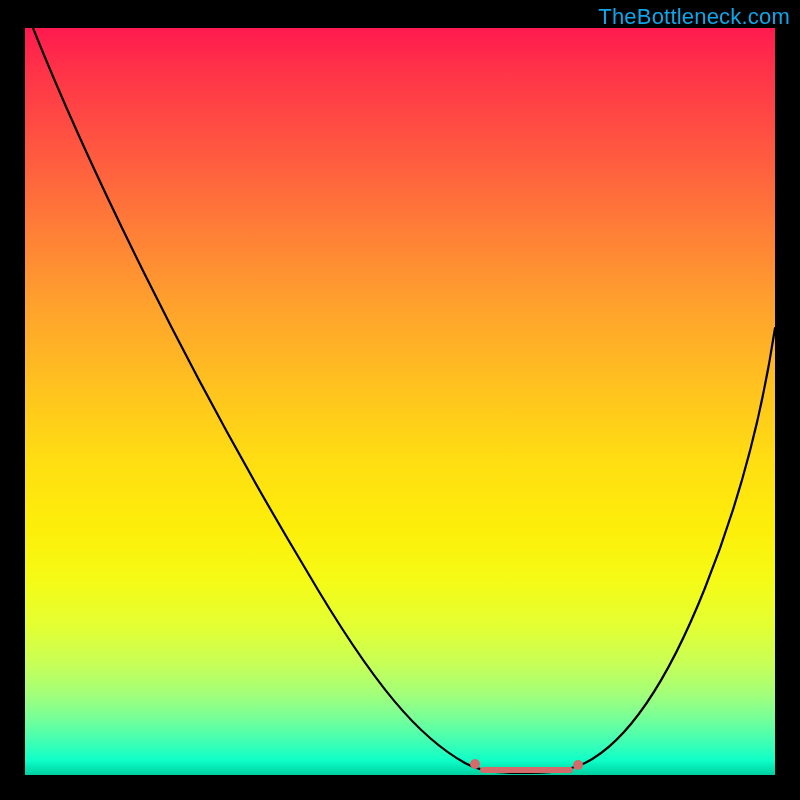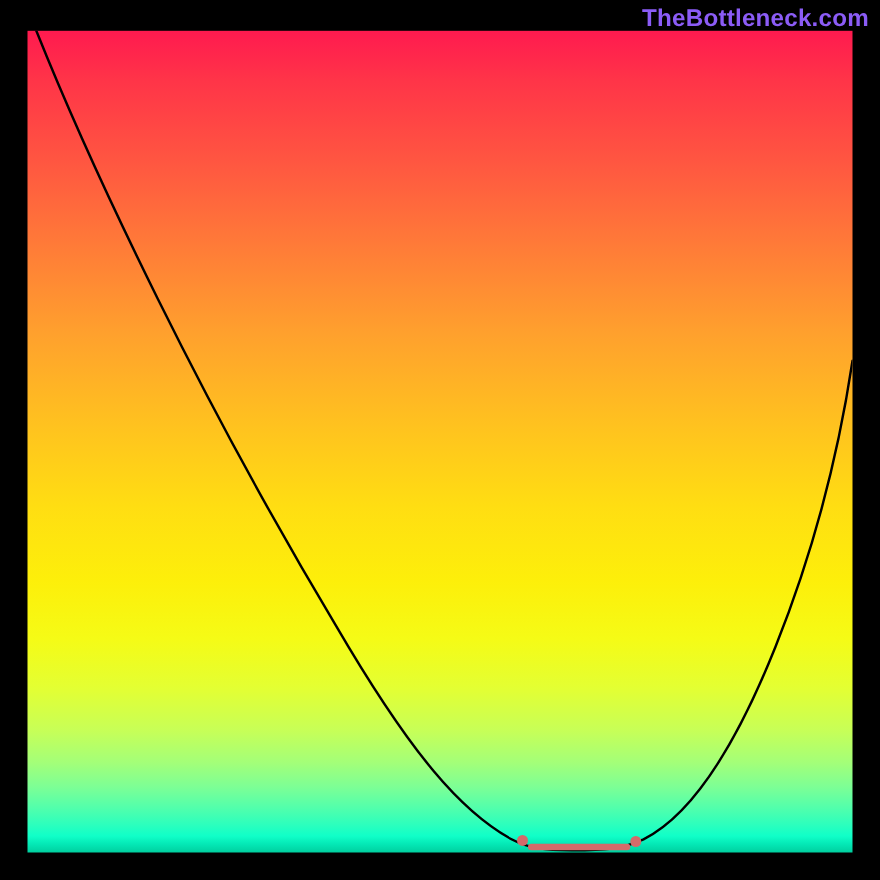--- a/index.html
+++ b/index.html
@@ -14,23 +14,23 @@
   .frame {
     position: relative;
     width: 800px;
     height: 800px;
     background: #000;
   }
   .attribution {
     position: absolute;
     top: 4px;
     right: 10px;
-    color: #8b5cf6;
+    color: #0ea5e9;
     font-size: 22px;
-    font-weight: 700;
+    font-weight: 400;
     letter-spacing: 0.2px;
   }
   .plot {
     position: absolute;
     left: 25px;
     top: 28px;
     width: 750px;
     height: 747px;
   }
   .gradient {

